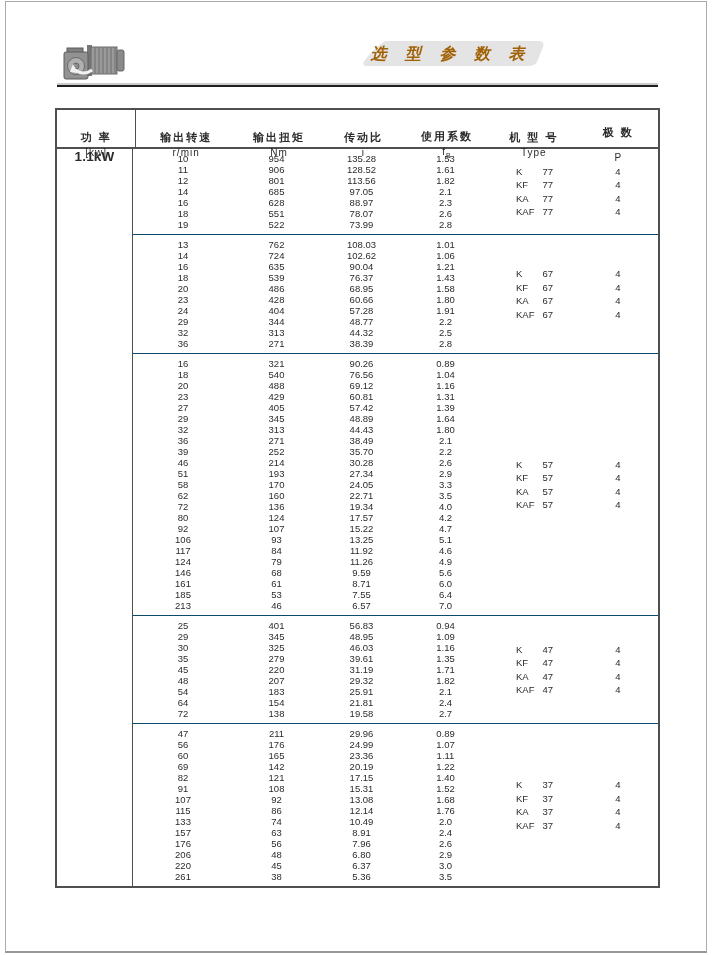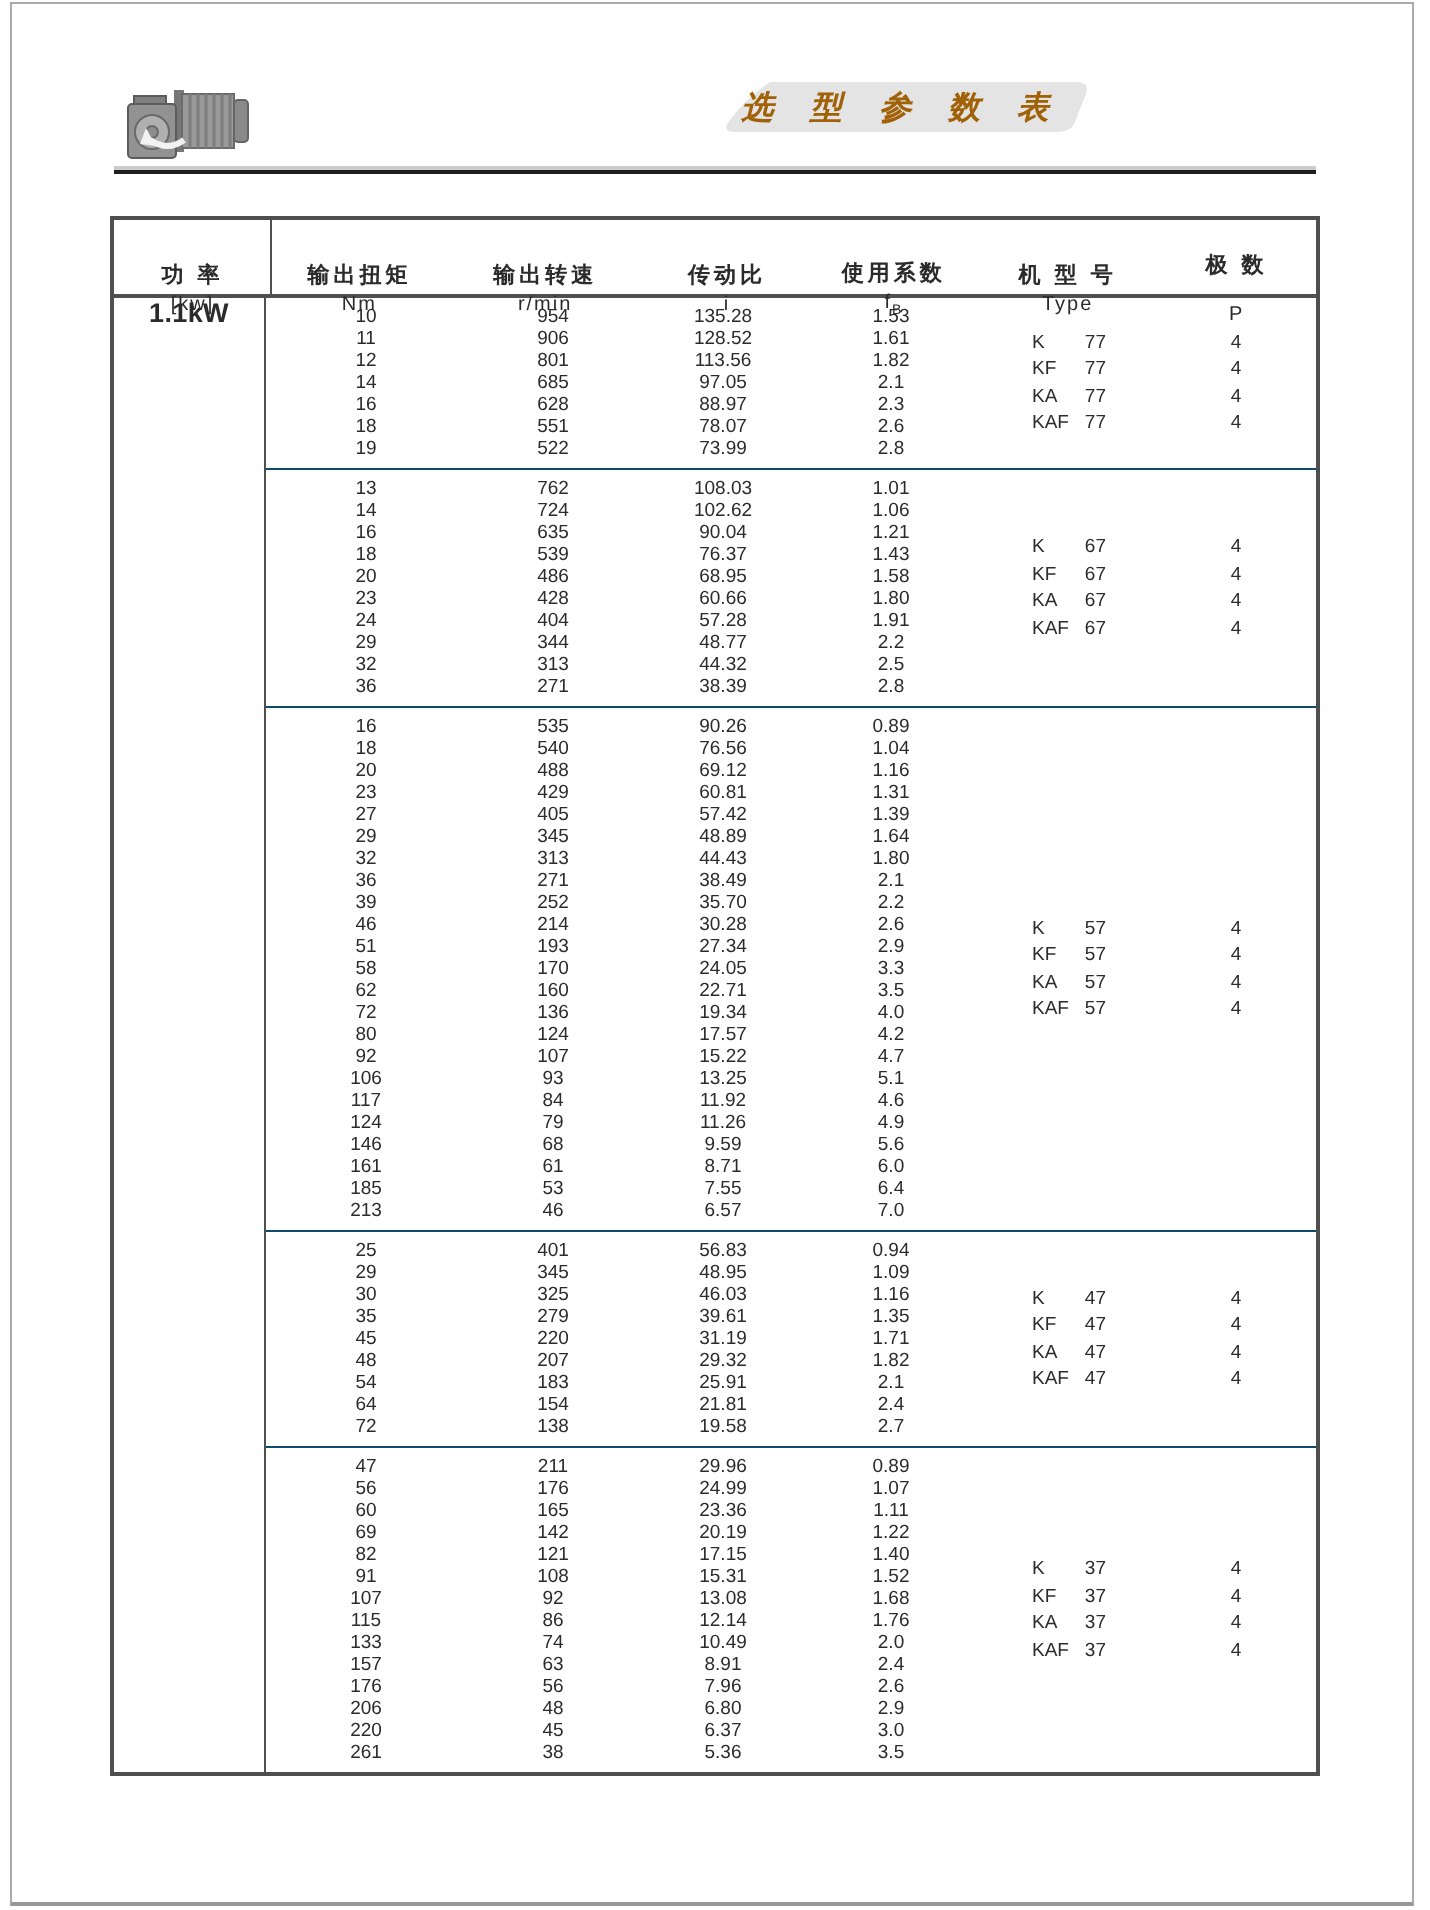--- a/index.html
+++ b/index.html
@@ -95,27 +95,27 @@
 </div>
 
 <div class="header-rule"></div>
 
 <div class="param-table">
   <div class="thead">
     <div class="th w-power">
       <span class="zh">功 率</span>
       <span class="un">[kw]</span>
     </div>
+    <div class="th w-speed">
+      <span class="zh">输出转速</span>
+      <span class="un">r/min</span>
+    </div>
     <div class="th w-torque">
       <span class="zh">输出扭矩</span>
       <span class="un">Nm</span>
-    </div>
-    <div class="th w-speed">
-      <span class="zh">输出转速</span>
-      <span class="un">r/min</span>
     </div>
     <div class="th w-ratio">
       <span class="zh">传动比</span>
       <span class="un">i</span>
     </div>
     <div class="th w-factor">
       <span class="zh">使用系数</span>
       <span class="un"><span>f</span><sub>B</sub></span>
     </div>
     <div class="th w-type">
@@ -286,21 +286,21 @@
             <div class="pole-line">4</div>
             <div class="pole-line">4</div>
             <div class="pole-line">4</div>
             <div class="pole-line">4</div>
           </div>
         </div>
         <div class="group">
           <div class="rows">
             <div class="row">
               <span class="c-speed">16</span>
-              <span class="c-torque">535</span>
+              <span class="c-torque">321</span>
               <span class="c-ratio">90.26</span>
               <span class="c-factor">0.89</span>
             </div>
             <div class="row">
               <span class="c-speed">18</span>
               <span class="c-torque">540</span>
               <span class="c-ratio">76.56</span>
               <span class="c-factor">1.04</span>
             </div>
             <div class="row">

